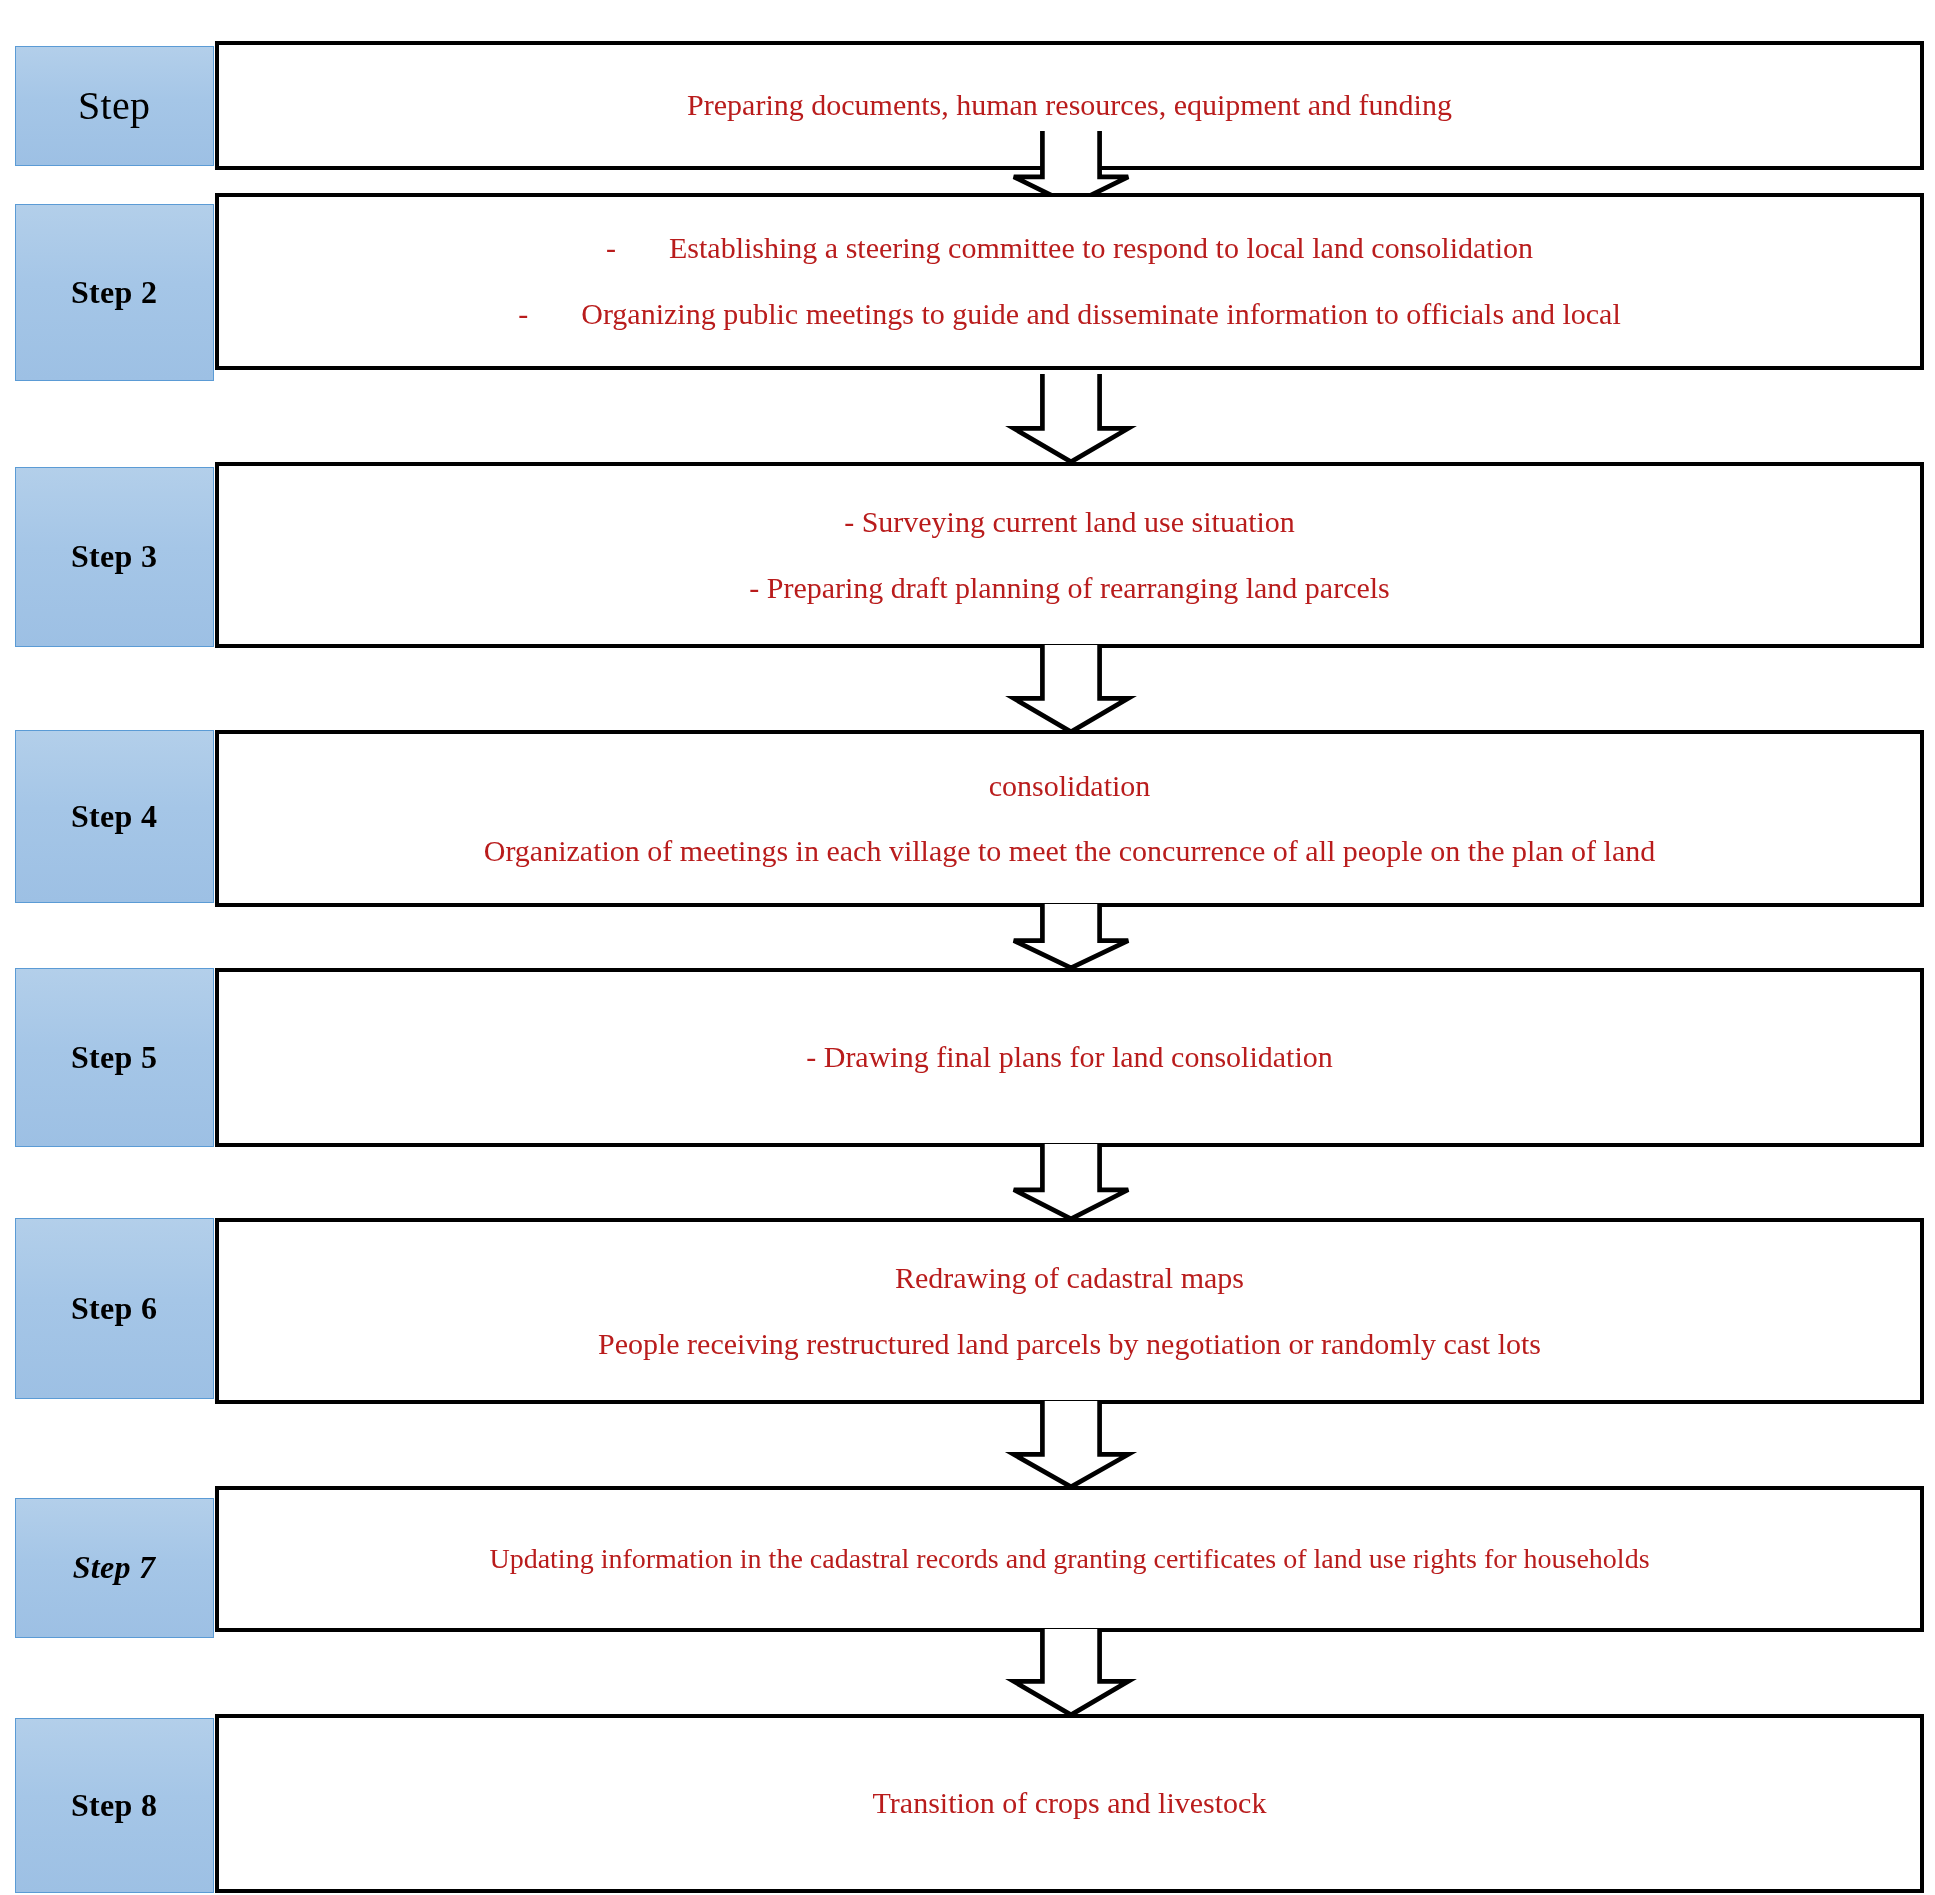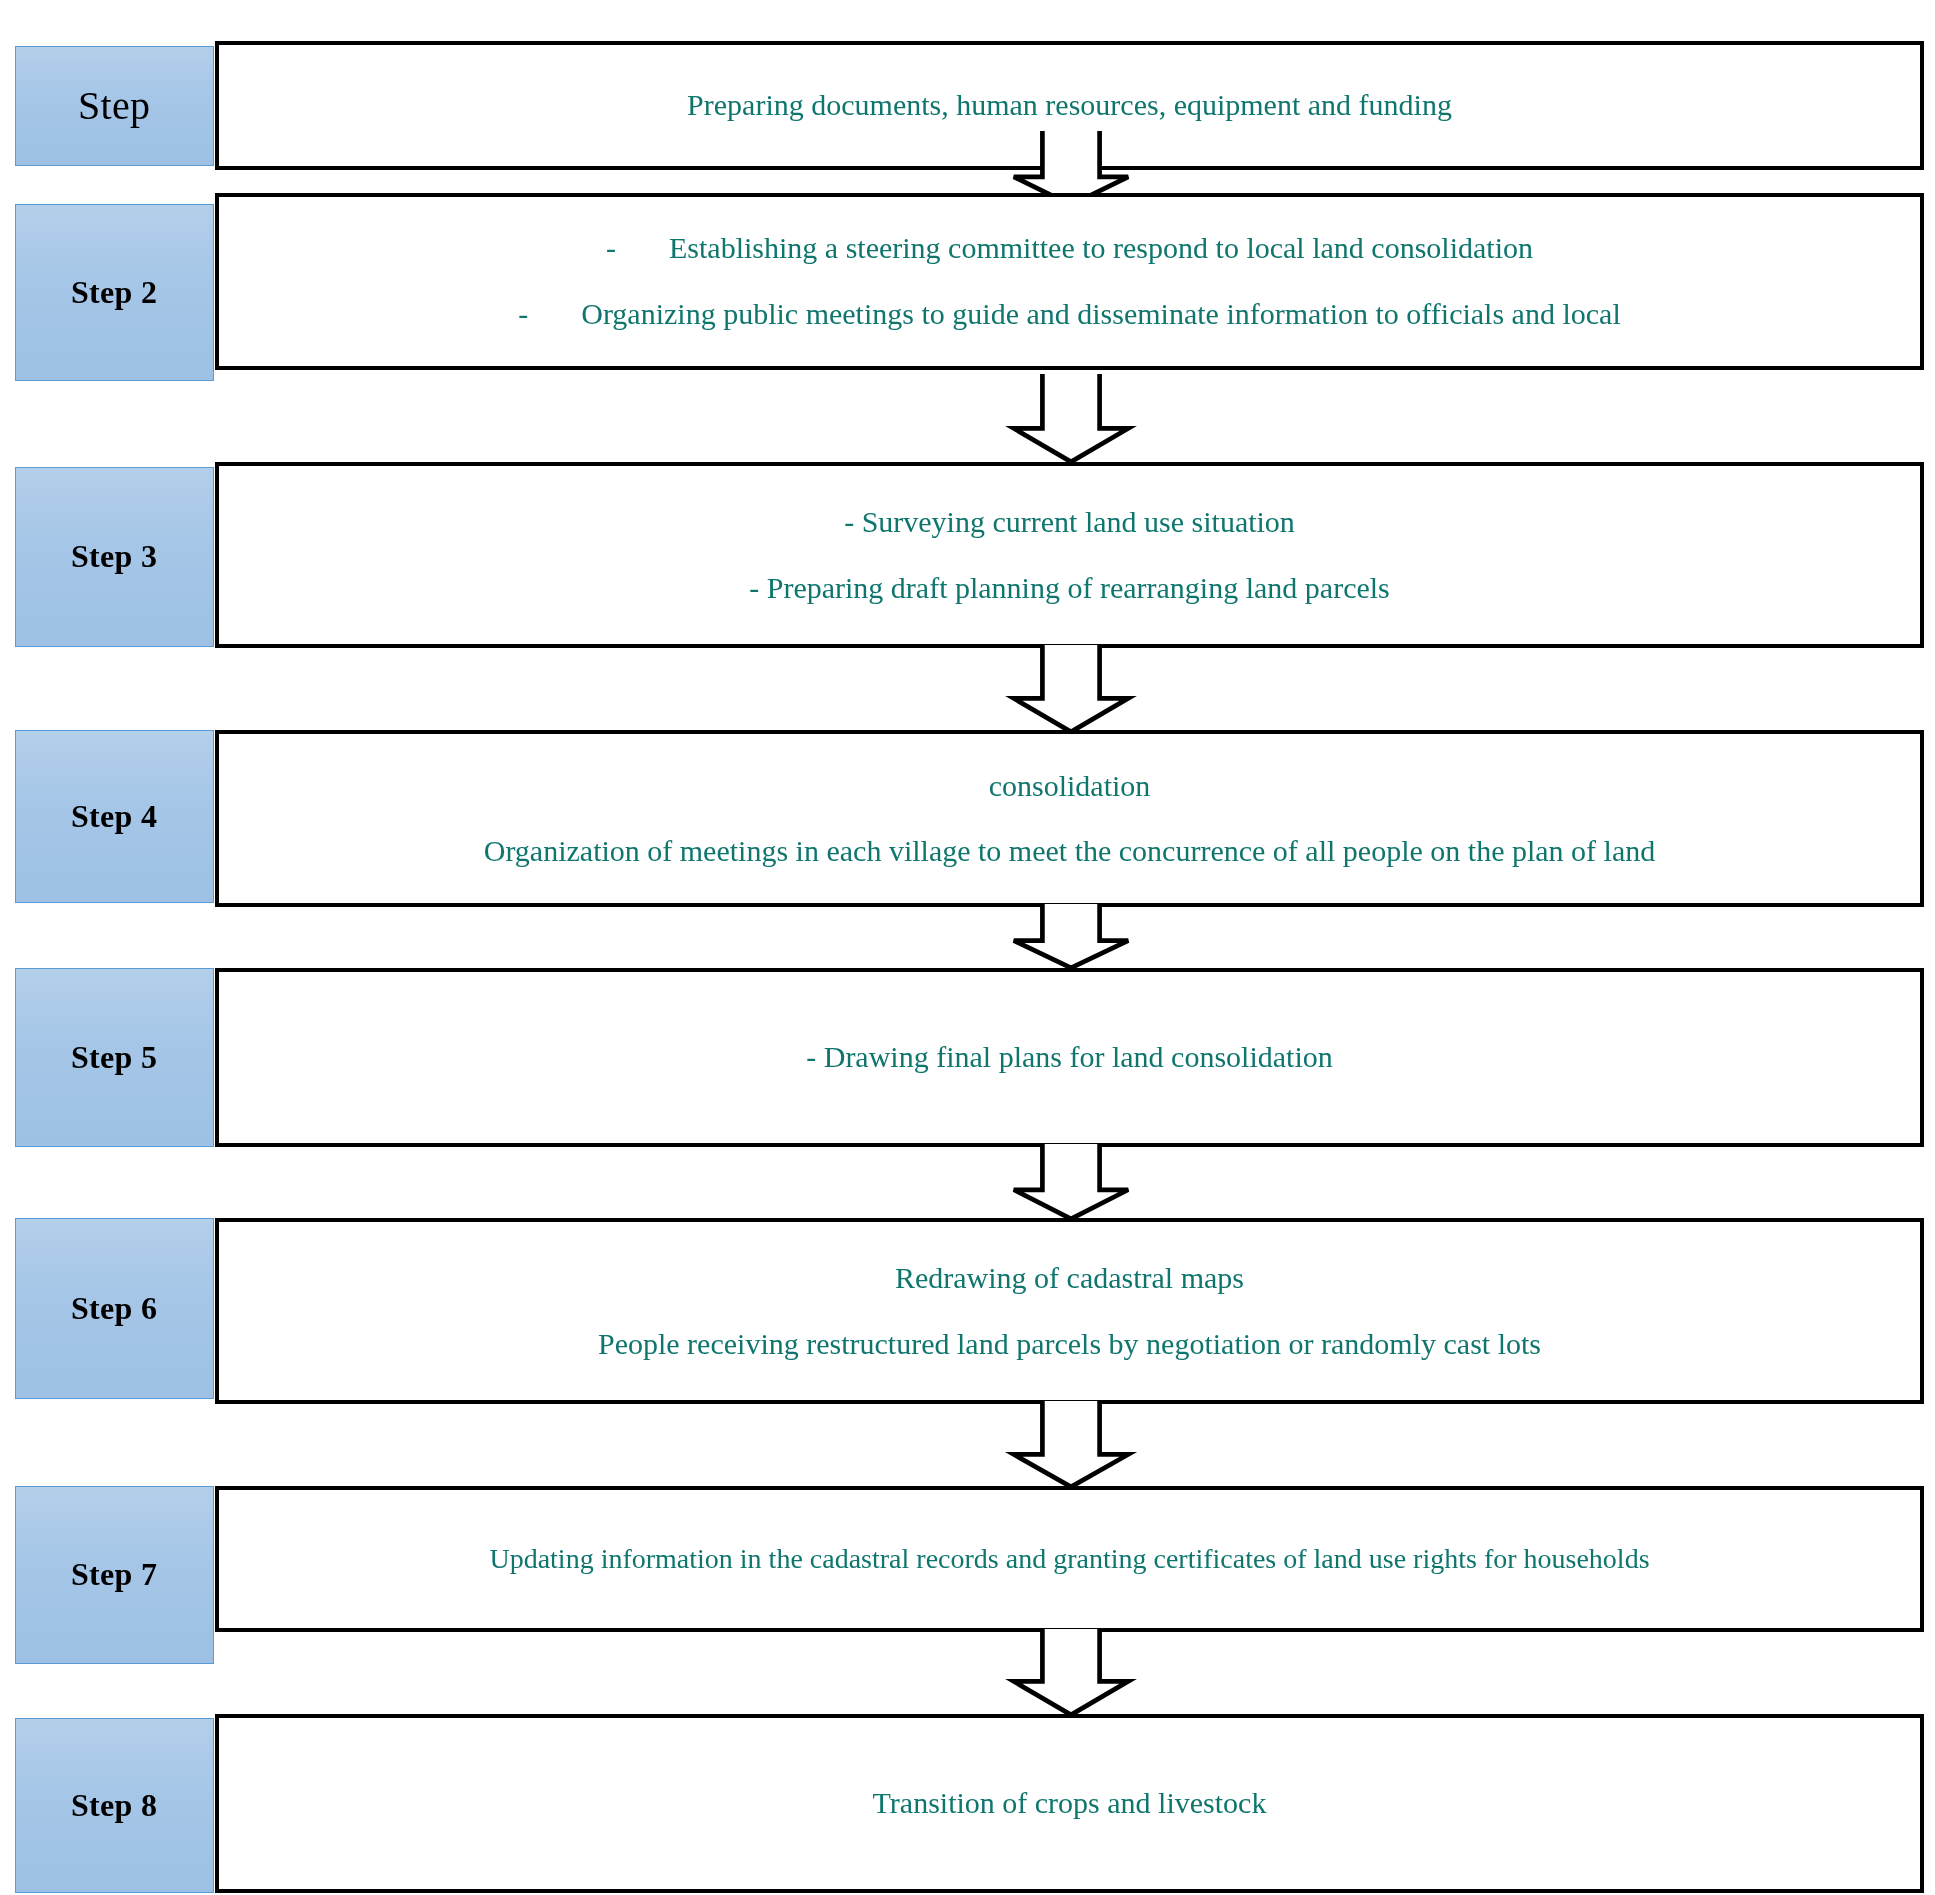--- a/index.html
+++ b/index.html
@@ -61,21 +61,21 @@
     display: flex;
     flex-direction: column;
     align-items: center;
     justify-content: center;
     padding: 5.2px 13.6px;
   }
 
   .step-box .line {
     width: 100%;
     text-align: center;
-    color: #0f766e;
+    color: #b91c1c;
     font-size: 30px;
     line-height: 1.35;
     white-space: nowrap;
   }
 
   
   .step-box .line.bullet {
     display: flex;
     justify-content: center;
     align-items: baseline;
@@ -200,21 +200,21 @@
     </div>
   </div>
 
   <div class="connector" style="top:1401px;height:88px;">
     <svg viewBox="0 0 300 168" preserveAspectRatio="none" aria-hidden="true">
       <path d="M 95 0 L 95 102 L 40 102 L 150 164 L 260 102 L 205 102 L 205 0" fill="#ffffff" stroke="#000000" stroke-width="9" stroke-linejoin="miter"></path>
     </svg>
   </div>
 
   <div class="step-row" style="top:1486px;height:146px;">
-    <div class="step-label" style="top:0px;height:178px;">Step 7</div>
+    <div class="step-label" style="top:12px;height:140px;font-style:italic;">Step 7</div>
     <div class="step-box tight" style="top:0px;height:146px;">
       <div class="line">Updating information in the cadastral records and granting certificates of land use rights for households</div>
     </div>
   </div>
 
   <div class="connector" style="top:1629px;height:88px;">
     <svg viewBox="0 0 300 168" preserveAspectRatio="none" aria-hidden="true">
       <path d="M 95 0 L 95 100 L 40 100 L 150 164 L 260 100 L 205 100 L 205 0" fill="#ffffff" stroke="#000000" stroke-width="9" stroke-linejoin="miter"></path>
     </svg>
   </div>

